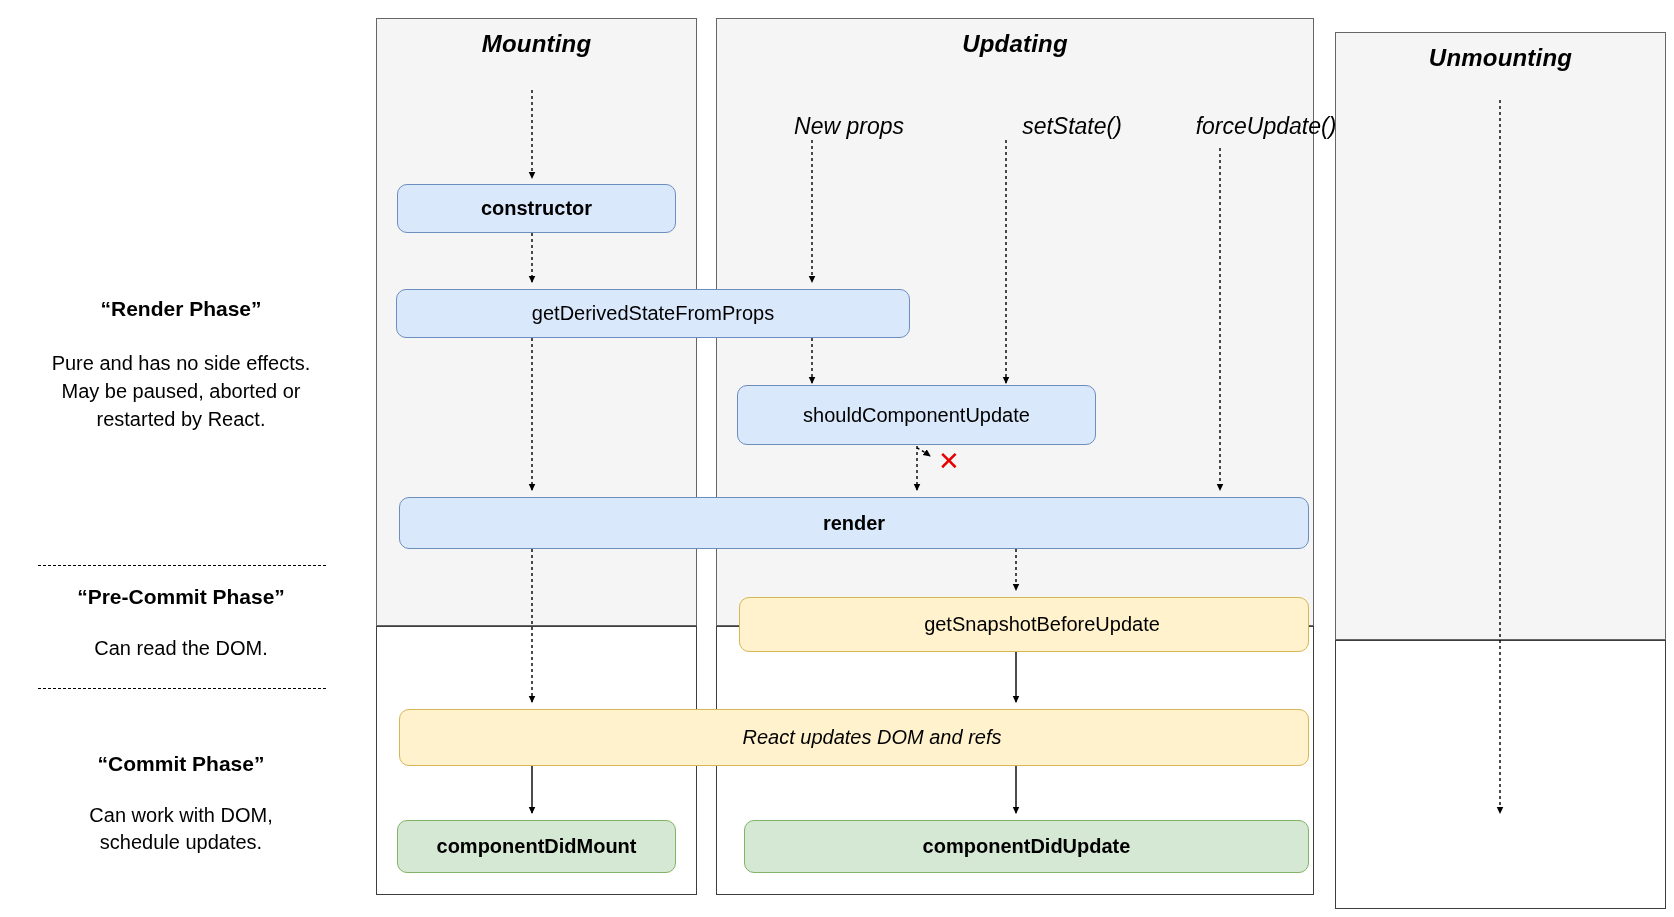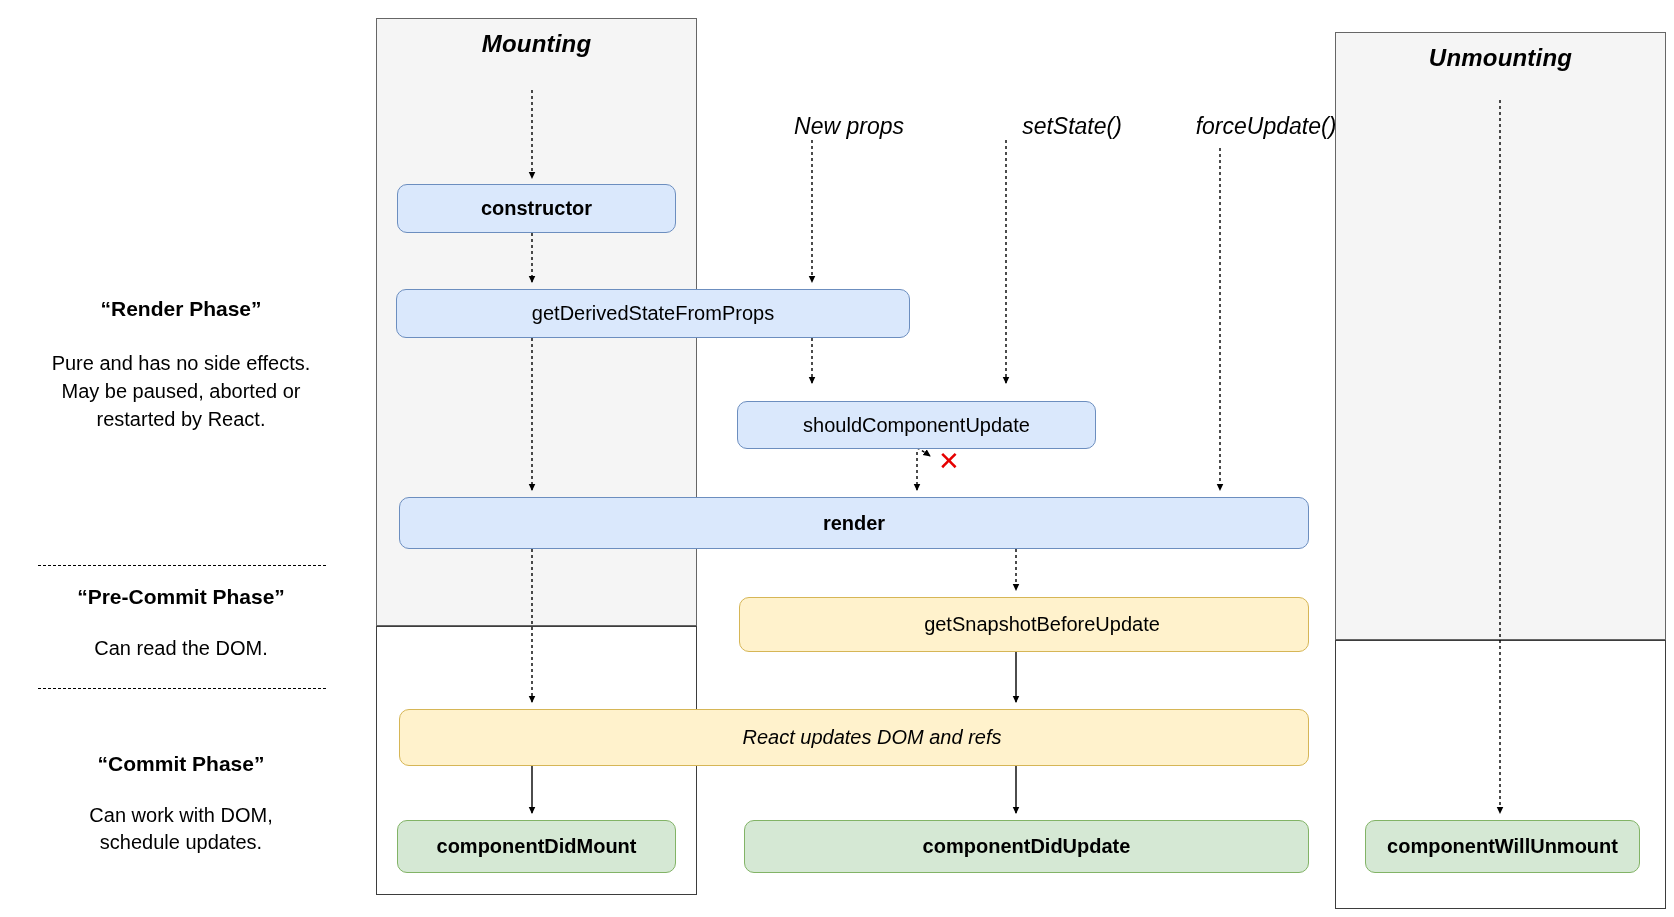--- a/index.html
+++ b/index.html
@@ -54,20 +54,25 @@
 </style>
 </head>
 <body>
 
 <div id="canvas">
 
   <div class="panel" style="left:376px;top:0;width:321px;height:917px">
     <div class="upper"></div>
     <div class="lower"></div>
     <div class="panel-title">Mounting</div>
+  </div>
+  <div class="panel" style="left:716px;top:0;width:598px;height:917px">
+    <div class="upper"></div>
+    <div class="lower"></div>
+    <div class="panel-title">Updating</div>
   </div>
   <div class="panel" style="left:1335px;top:14px;width:331px;height:869px">
     <div class="upper"></div>
     <div class="lower"></div>
     <div class="panel-title">Unmounting</div>
   </div>
 
   <div class="trigger" style="left:815px">New props</div>
   <div class="trigger" style="left:1038px">setState()</div>
   <div class="trigger" style="left:1232px">forceUpdate()</div>
@@ -124,35 +129,32 @@
   </svg>
 
   <div class="skip-x">✕</div>
 
   <div class="box blue" style="left:396px;top:289px;width:514px;height:49px">
     <span>getDerivedStateFromProps</span>
   </div>
   <div class="box blue bold" style="left:397px;top:184px;width:279px;height:49px">
     <span>constructor</span>
   </div>
-  <div class="box blue" style="left:737px;top:401px;width:359px;height:48px">
+  <div class="box blue" style="left:737px;top:385px;width:359px;height:60px">
     <span>shouldComponentUpdate</span>
   </div>
   <div class="box blue bold" style="left:399px;top:497px;width:910px;height:52px">
     <span>render</span>
   </div>
   <div class="box yellow" style="left:739px;top:597px;width:570px;height:55px">
     <span>getSnapshotBeforeUpdate</span>
   </div>
   <div class="box yellow italic" style="left:399px;top:709px;width:910px;height:57px">
     <span>React updates DOM and refs</span>
   </div>
   <div class="box green" style="left:397px;top:820px;width:279px;height:53px">
     <span>componentDidMount</span>
   </div>
   <div class="box green" style="left:744px;top:820px;width:565px;height:53px">
     <span>componentDidUpdate</span>
   </div>
-  <div class="box green" style="left:1365px;top:820px;width:275px;height:53px">
-    <span>componentWillUnmount</span>
-  </div>
 
 </div>
 
 </body></html>

